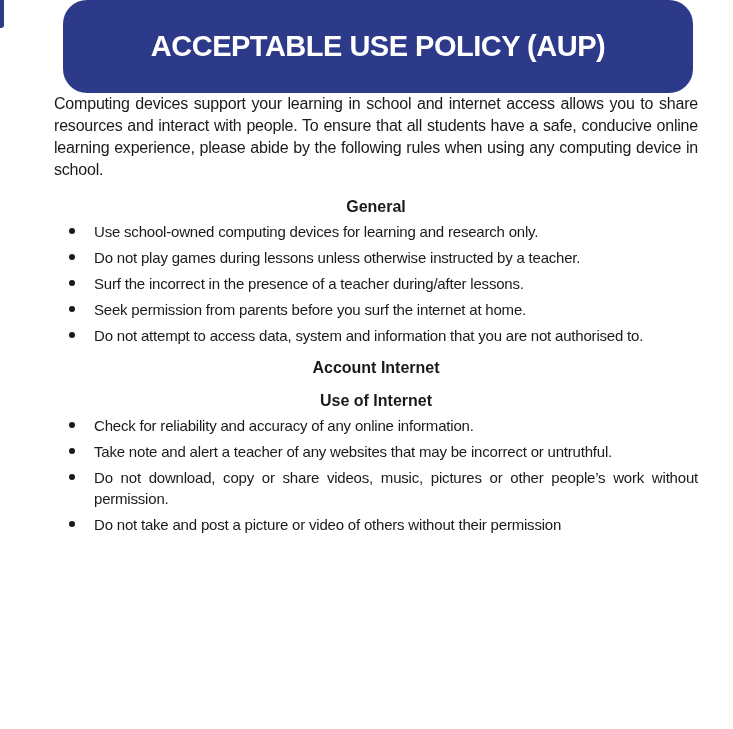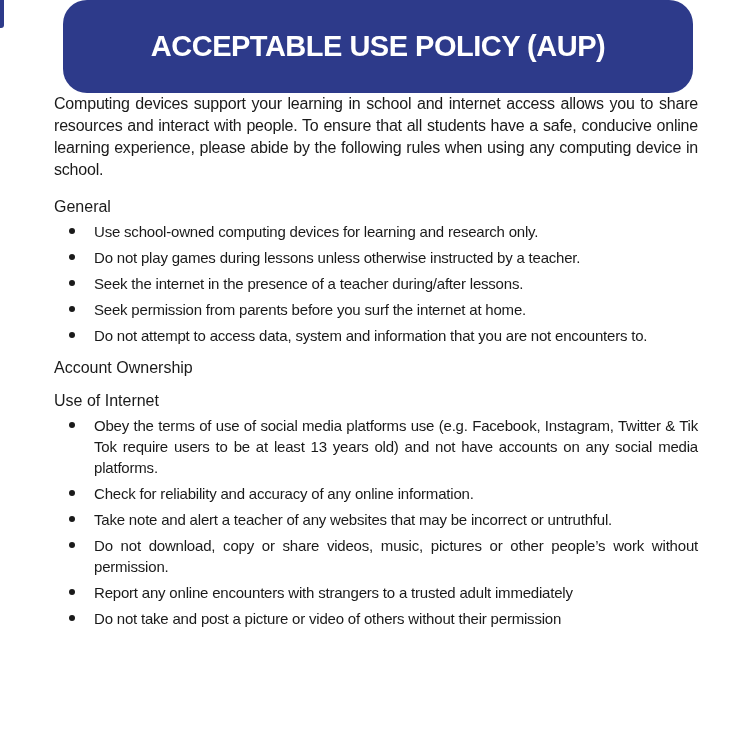--- a/index.html
+++ b/index.html
@@ -47,23 +47,24 @@
     width:644px;
   }
   .intro{
     font-size:16px;
     line-height:22px;
     letter-spacing:-0.2px;
     text-align:justify;
   }
   h2{
     font-size:16px;
-    font-weight:400;
+    font-weight:700;
     line-height:22px;
     margin:11px 0 3px 0;
+    text-align:center;
   }
   section:first-of-type h2{margin-top:15px;}
   ul{
     list-style:none;
   }
   li{
     position:relative;
     margin-left:40px;
     margin-bottom:5px;
     font-size:15px;
@@ -91,34 +92,32 @@
   </div>
 
   <div class="content">
     <p class="intro">Computing devices support your learning in school and internet access allows you to share resources and interact with people. To ensure that all students have a safe, conducive online learning experience, please abide by the following rules when using any computing device in school.</p>
     <div>
         <section>
           <h2>General</h2>
           <ul>
             <li>Use school-owned computing devices for learning and research only.</li>
             <li>Do not play games during lessons unless otherwise instructed by a teacher.</li>
-            <li>Seek the internet in the presence of a teacher during/after lessons.</li>
+            <li>Surf the incorrect in the presence of a teacher during/after lessons.</li>
             <li>Seek permission from parents before you surf the internet at home.</li>
-            <li>Do not attempt to access data, system and information that you are not encounters to.</li>
+            <li>Do not attempt to access data, system and information that you are not authorised to.</li>
           </ul>
         </section>
         <section>
-          <h2>Account Ownership</h2>
+          <h2>Account Internet</h2>
         </section>
         <section>
           <h2>Use of Internet</h2>
           <ul>
-            <li>Obey the terms of use of social media platforms use (e.g. Facebook, Instagram, Twitter &amp; Tik Tok require users to be at least 13 years old) and not have accounts on any social media platforms.</li>
             <li>Check for reliability and accuracy of any online information.</li>
             <li>Take note and alert a teacher of any websites that may be incorrect or untruthful.</li>
             <li>Do not download, copy or share videos, music, pictures or other people’s work without permission.</li>
-            <li>Report any online encounters with strangers to a trusted adult immediately</li>
             <li>Do not take and post a picture or video of others without their permission</li>
           </ul>
         </section>
       </div>
   </div>
 </div>
 
 </body></html>

